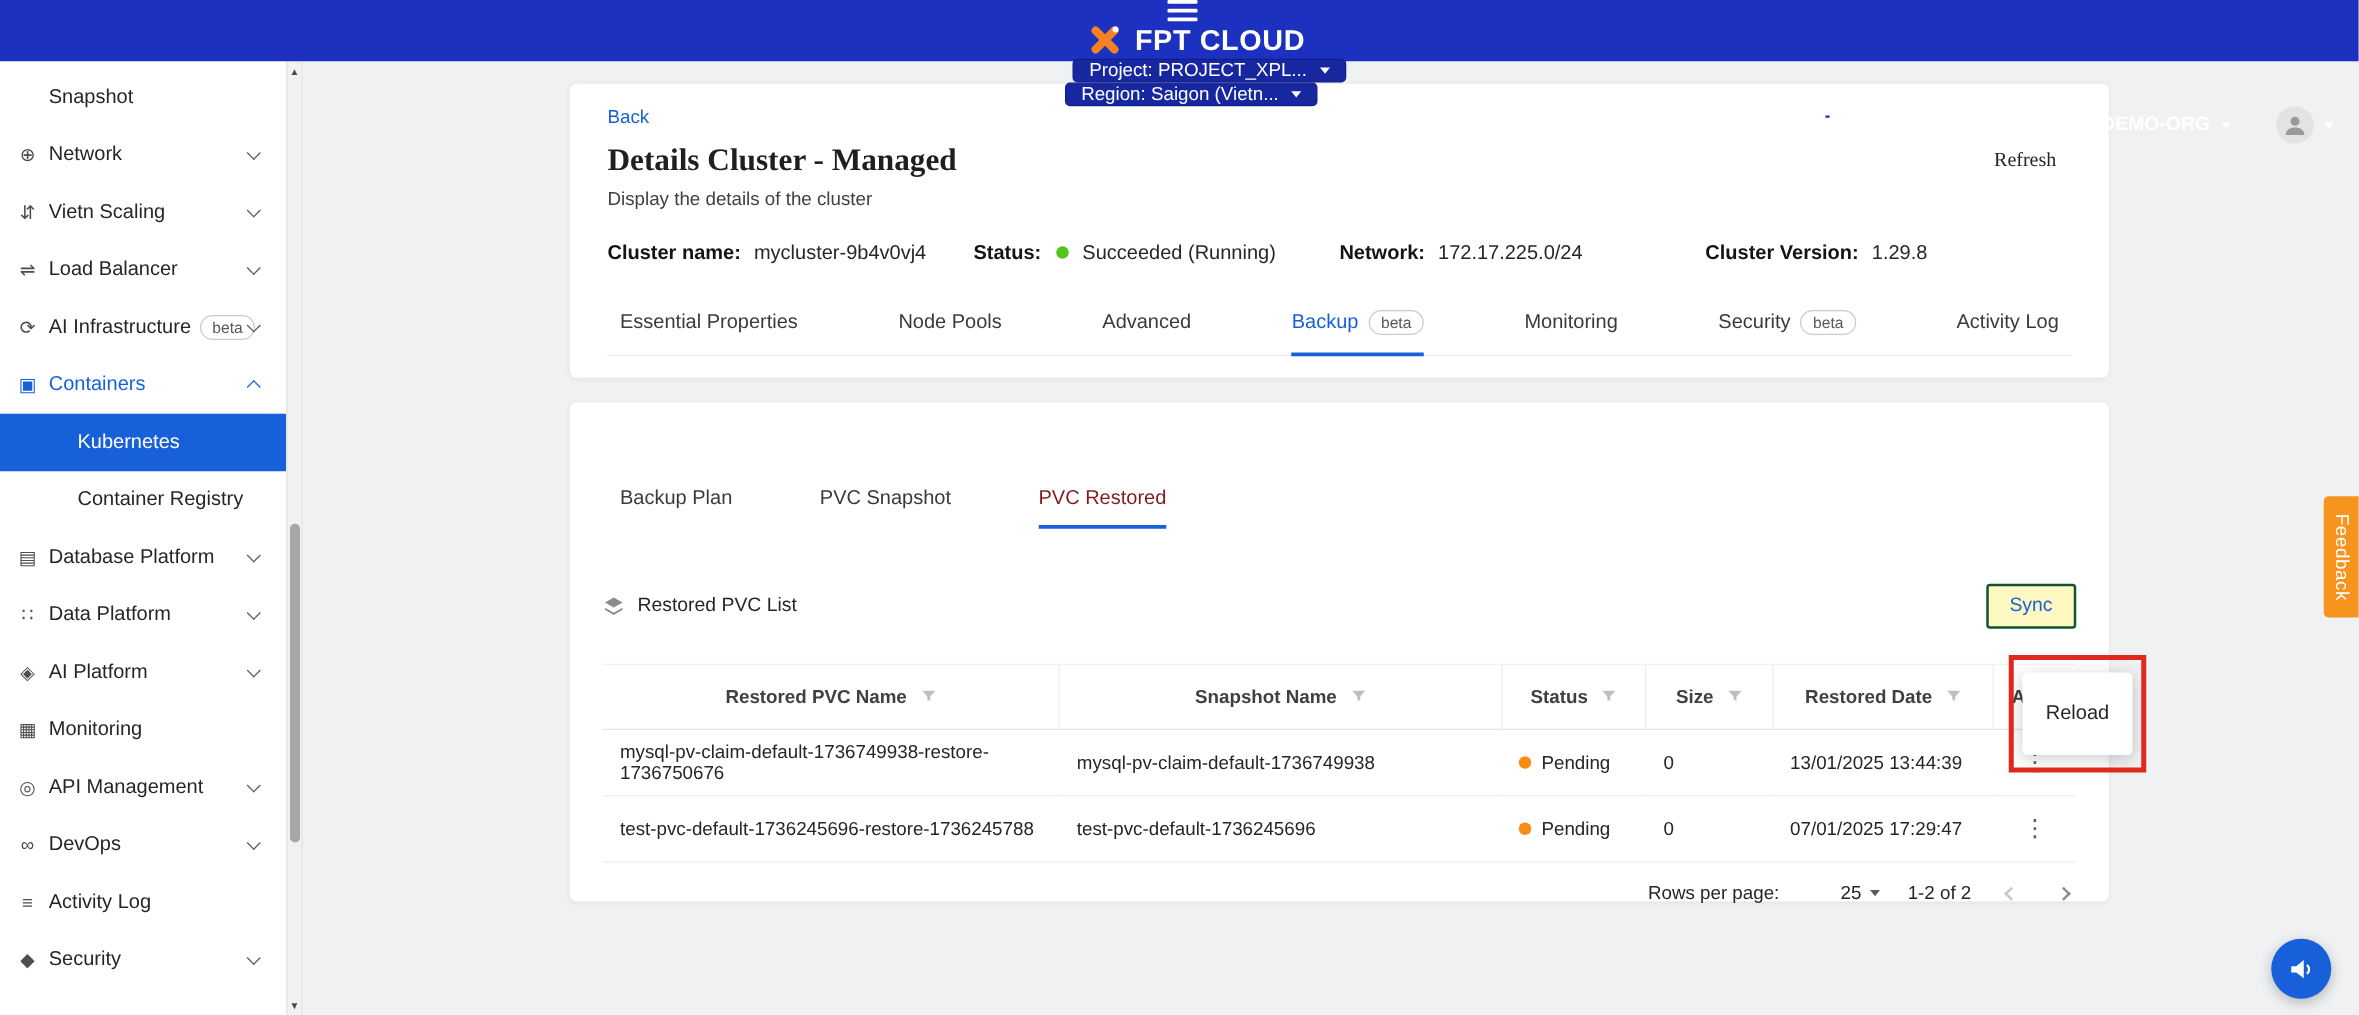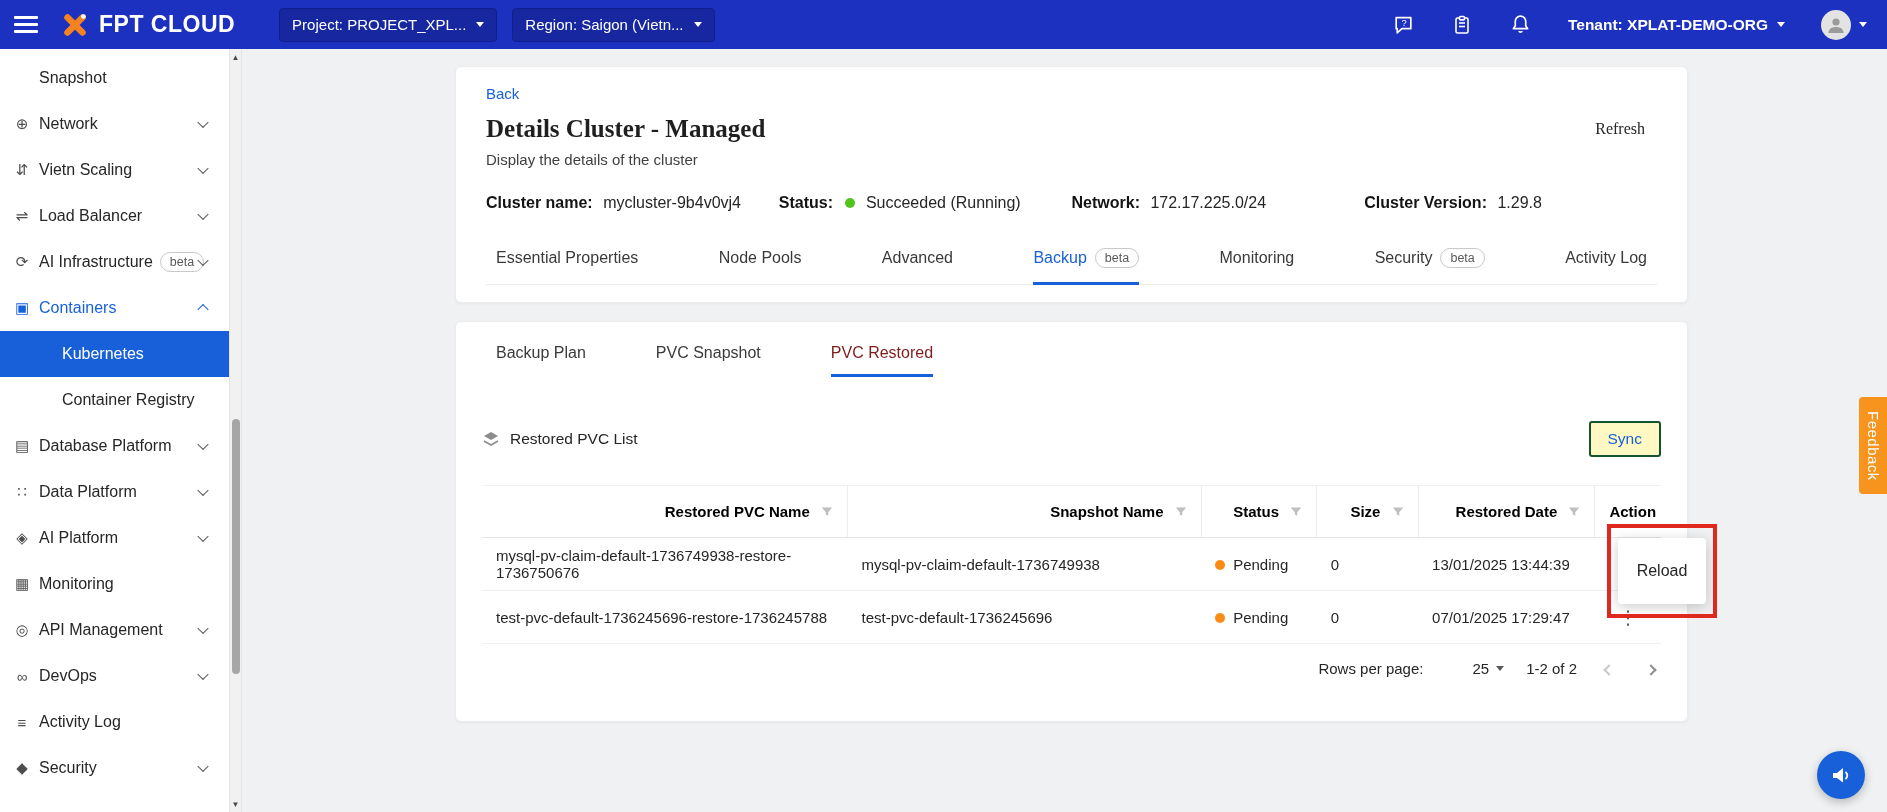--- a/index.html
+++ b/index.html
@@ -5,21 +5,21 @@
   * { box-sizing: border-box; }
   html,body { margin:0; padding:0; }
   body {
     width:1887px; height:812px; position:relative; overflow:hidden;
     font-family:"Liberation Sans", sans-serif; background:#f0f1f3; color:#262626;
   }
   :root { }
 
   
   .topbar { position:absolute; top:0; left:0; right:0; height:49px; background:#1C31C0;
-    display:flex; align-items:center; color:#fff; z-index:20; padding-left:14px; }
+    display:flex; align-items:center; color:#fff; z-index:20; padding-left:4px;flex-direction:column; }
   .hamburger { width:24px; display:flex; flex-direction:column; gap:4px; cursor:pointer; }
   .hamburger span { height:3px; background:#fff; border-radius:1px; }
   .brand { display:flex; align-items:center; gap:9px; margin-left:22px; }
   .brand-text { font-size:23px; font-weight:bold; letter-spacing:0.5px; }
   .tb-pill { margin-left:15px; height:34px; background:#16279F; border:1px solid #101F8E;
     border-radius:4px; display:flex; align-items:center; padding:0 12px; font-size:15px;
     gap:10px; cursor:pointer; min-width:190px; justify-content:space-between; }
   .tb-pill.first { margin-left:44px; }
   .caret-down { width:0; height:0; border-left:4.5px solid transparent; border-right:4.5px solid transparent;
     border-top:5.5px solid #fff; display:inline-block; }
@@ -74,32 +74,32 @@
   .dot.green { background:#52C41A; }
   .dot.orange { background:#FA8C16; margin:0 8px 0 0; }
 
   .tabs { display:flex; justify-content:space-between; margin-top:36px; padding:0 10px;
     border-bottom:1px solid #ebebeb; }
   .tab { display:flex; align-items:center; gap:8px; font-size:16px; color:#3a3a3a;
     padding-bottom:14px; border-bottom:3px solid transparent; margin-bottom:-1px; cursor:pointer; }
   .tab.active { color:#1760D9; border-bottom-color:#1760D9; }
 
   
-  .inner-tabs { display:flex; gap:70px; margin-left:14px; }
+  .inner-tabs { display:flex; gap:70px; margin-left:14px;margin-top:46px; }
   .inner-tab { font-size:16px; color:#3a3a3a; padding-bottom:12px; border-bottom:3px solid transparent; cursor:pointer; }
   .inner-tab.active { color:#7f1d1d; border-bottom-color:#1760D9; }
 
   .list-header { display:flex; justify-content:space-between; align-items:center; margin-top:44px; }
   .list-title { display:flex; align-items:center; gap:10px; font-size:15.5px; color:#262626; }
   .sync-btn { background:#fef9c3; border:2px solid #14532d; color:#1760D9; font-size:15.5px;
     padding:7px 17px; border-radius:3px; cursor:pointer; font-family:inherit; }
 
   
   .pvc-table { width:100%; border-collapse:collapse; margin-top:28px; table-layout:fixed; }
-  .pvc-table th { text-align:right; font-size:15px; font-weight:bold; color:#000000;
+  .pvc-table th { text-align:center; font-size:15px; font-weight:bold; color:#404040;
     padding:17px 14px; border-top:1px solid #f2f2f2; border-bottom:1px solid #e6e6e6; cursor:pointer; }
   .pvc-table th:not(:last-child) { border-right:1px solid #ededed; }
   .pvc-table td { font-size:15px; color:#262626; padding:9px 14px; border-bottom:1px solid #f0f0f0;
     vertical-align:middle; height:53px; overflow-wrap:break-word; }
   .funnel { margin-left:7px; vertical-align:-1px; }
   .cell-status { white-space:nowrap; }
   .td-action { text-align:center; }
   .ellipsis-btn { font-size:19px; color:#595959; cursor:pointer; padding:0 6px; }
 
   

